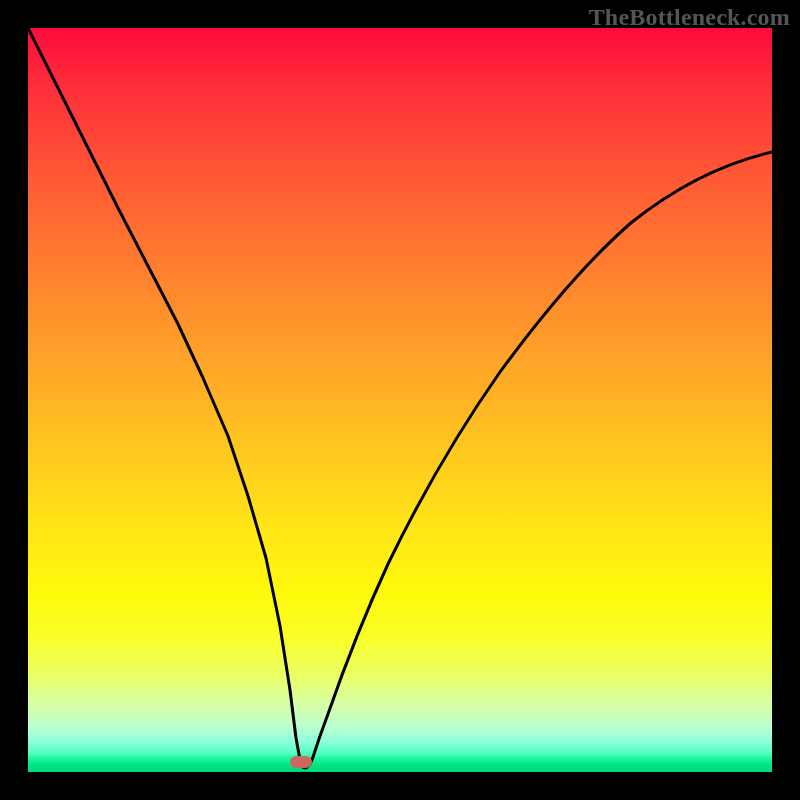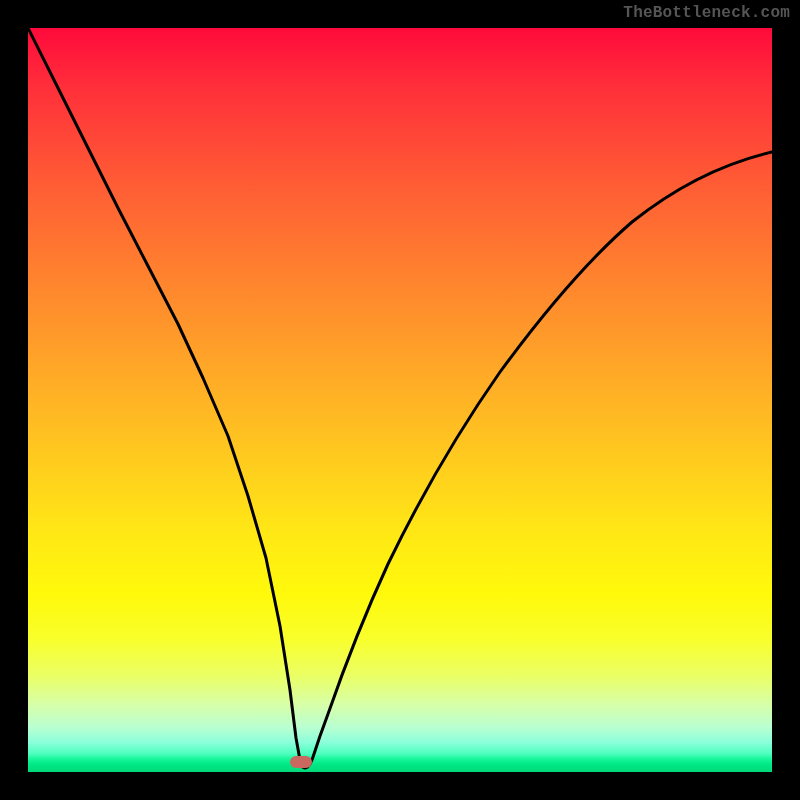--- a/index.html
+++ b/index.html
@@ -33,22 +33,22 @@
       #4fffbf 97.5%,
       #15f59a 98.3%,
       #00e884 99%,
       #00d878 100%
     );
   }
   .watermark {
     position: absolute;
     top: 4px;
     right: 10px;
-    font-family: Liberation Mono, monospace;
-    font-size: 16px;
+    font-family: Liberation Serif, serif;
+    font-size: 24px;
     font-weight: bold;
     color: #555;
     letter-spacing: 0.2px;
   }
   .curve-svg {
     position: absolute;
     left: 0;
     top: 0;
     width: 744px;
     height: 744px;

